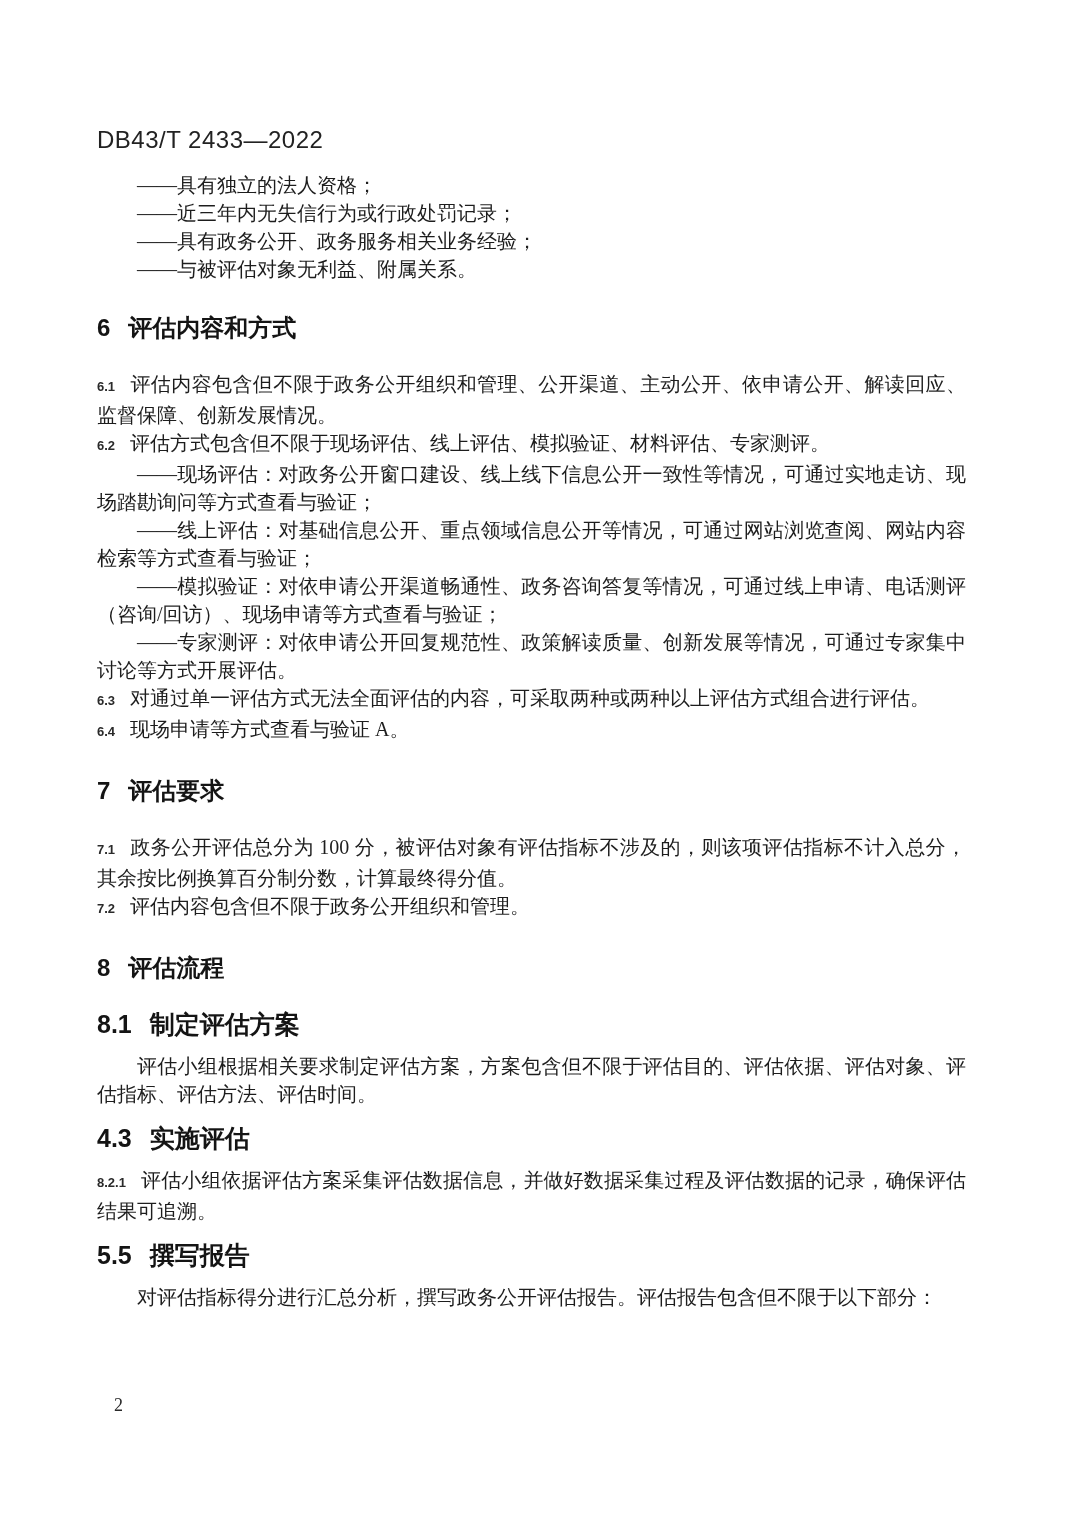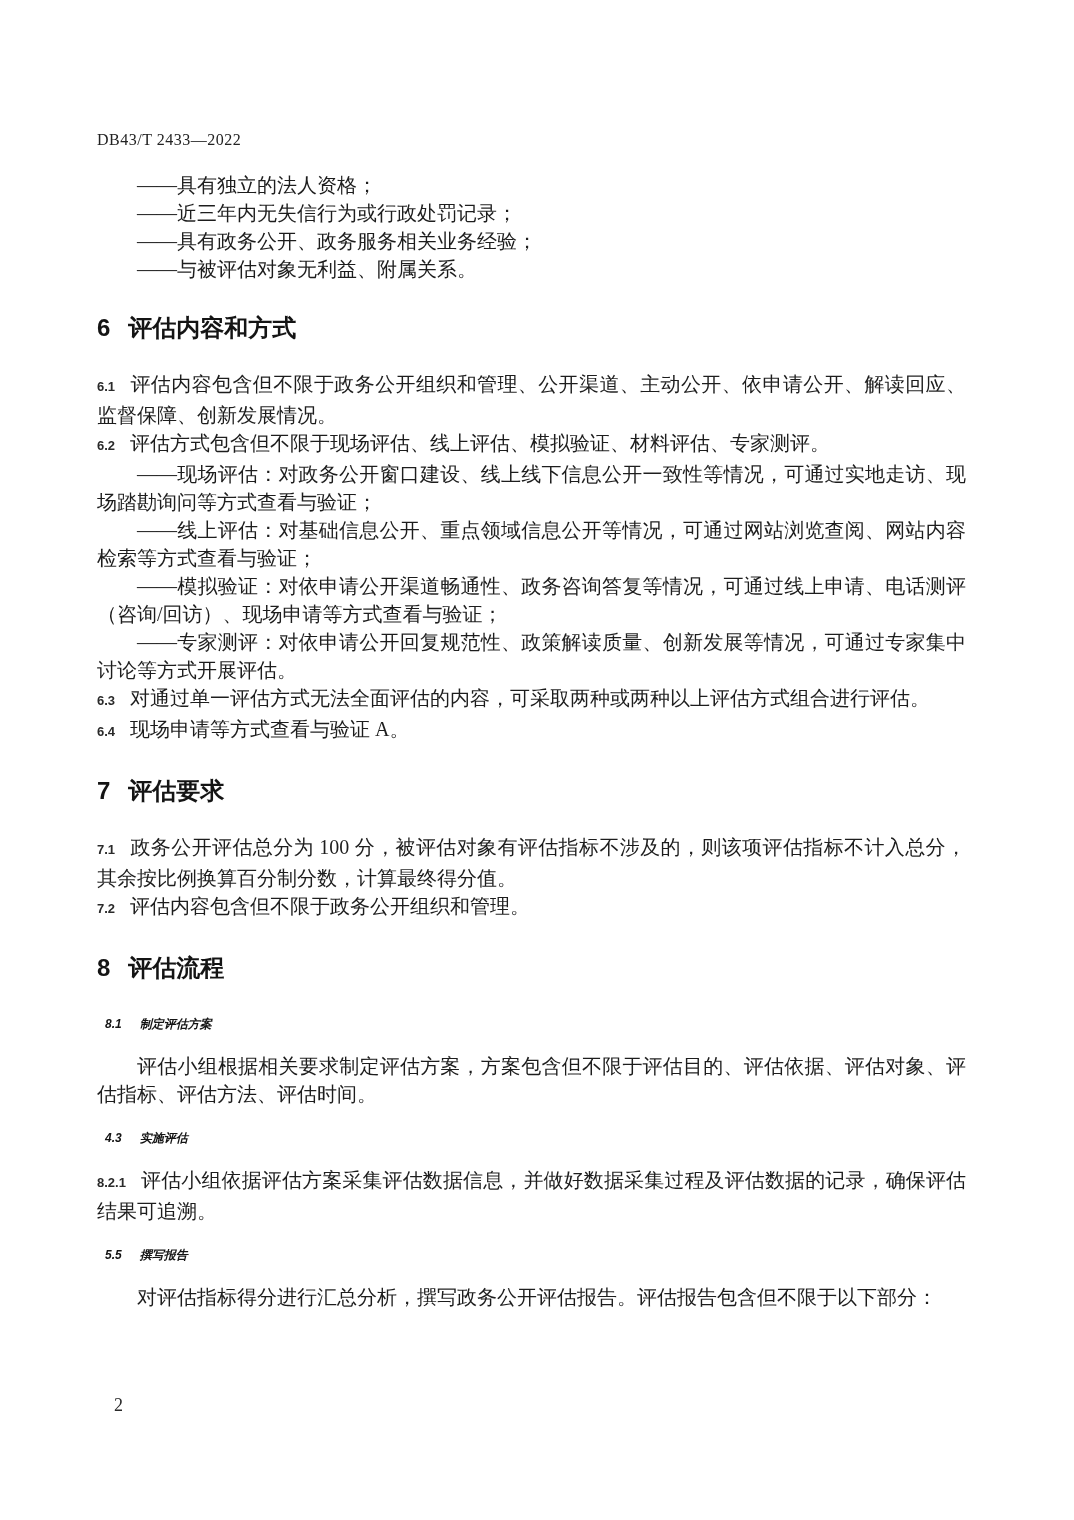--- a/index.html
+++ b/index.html
@@ -9,22 +9,22 @@
     height: 1520px;
     margin: 0 auto;
     background: #ffffff;
     box-sizing: border-box;
     padding: 126px 108px 0 97px;
     color: #1d1d1d;
     font-family: "Liberation Serif", "DejaVu Serif", serif;
     overflow: hidden;
   }
   .std-num {
-    font-family: Liberation Serif, serif;
-    font-size: 16px;
+    font-family: Liberation Sans, sans-serif;
+    font-size: 24px;
     line-height: 28px;
     letter-spacing: 0.5px;
     color: #222222;
   }
   .intro { margin-top: 17px; }
   .p {
     margin: 0;
     font-size: 20px;
     line-height: 28px;
     text-align: justify;
@@ -33,27 +33,26 @@
   .indent { text-indent: 2em; }
   .sec-heading {
     margin: 31px 0 28px 0;
     font-family: "Liberation Sans", "DejaVu Sans", sans-serif;
     font-weight: bold;
     font-size: 24px;
     line-height: 28px;
     color: #141414;
   }
   .sub-heading {
-    margin: 16px 0 14px 8px;
+    margin: 16px 0 14px 0;
     font-family: "Liberation Sans", "DejaVu Sans", sans-serif;
     font-weight: bold;
-    font-size: 12px;
+    font-size: 25px;
     line-height: 28px;
     color: #141414;
-    font-style: italic;
   }
   .h-num { margin-right: 18px; }
   .clause-num {
     font-family: "Liberation Sans", "DejaVu Sans", sans-serif;
     font-weight: bold;
     font-size: 13px;
     color: #2a2a2a;
     margin-right: 15px;
   }
   .page-num {

